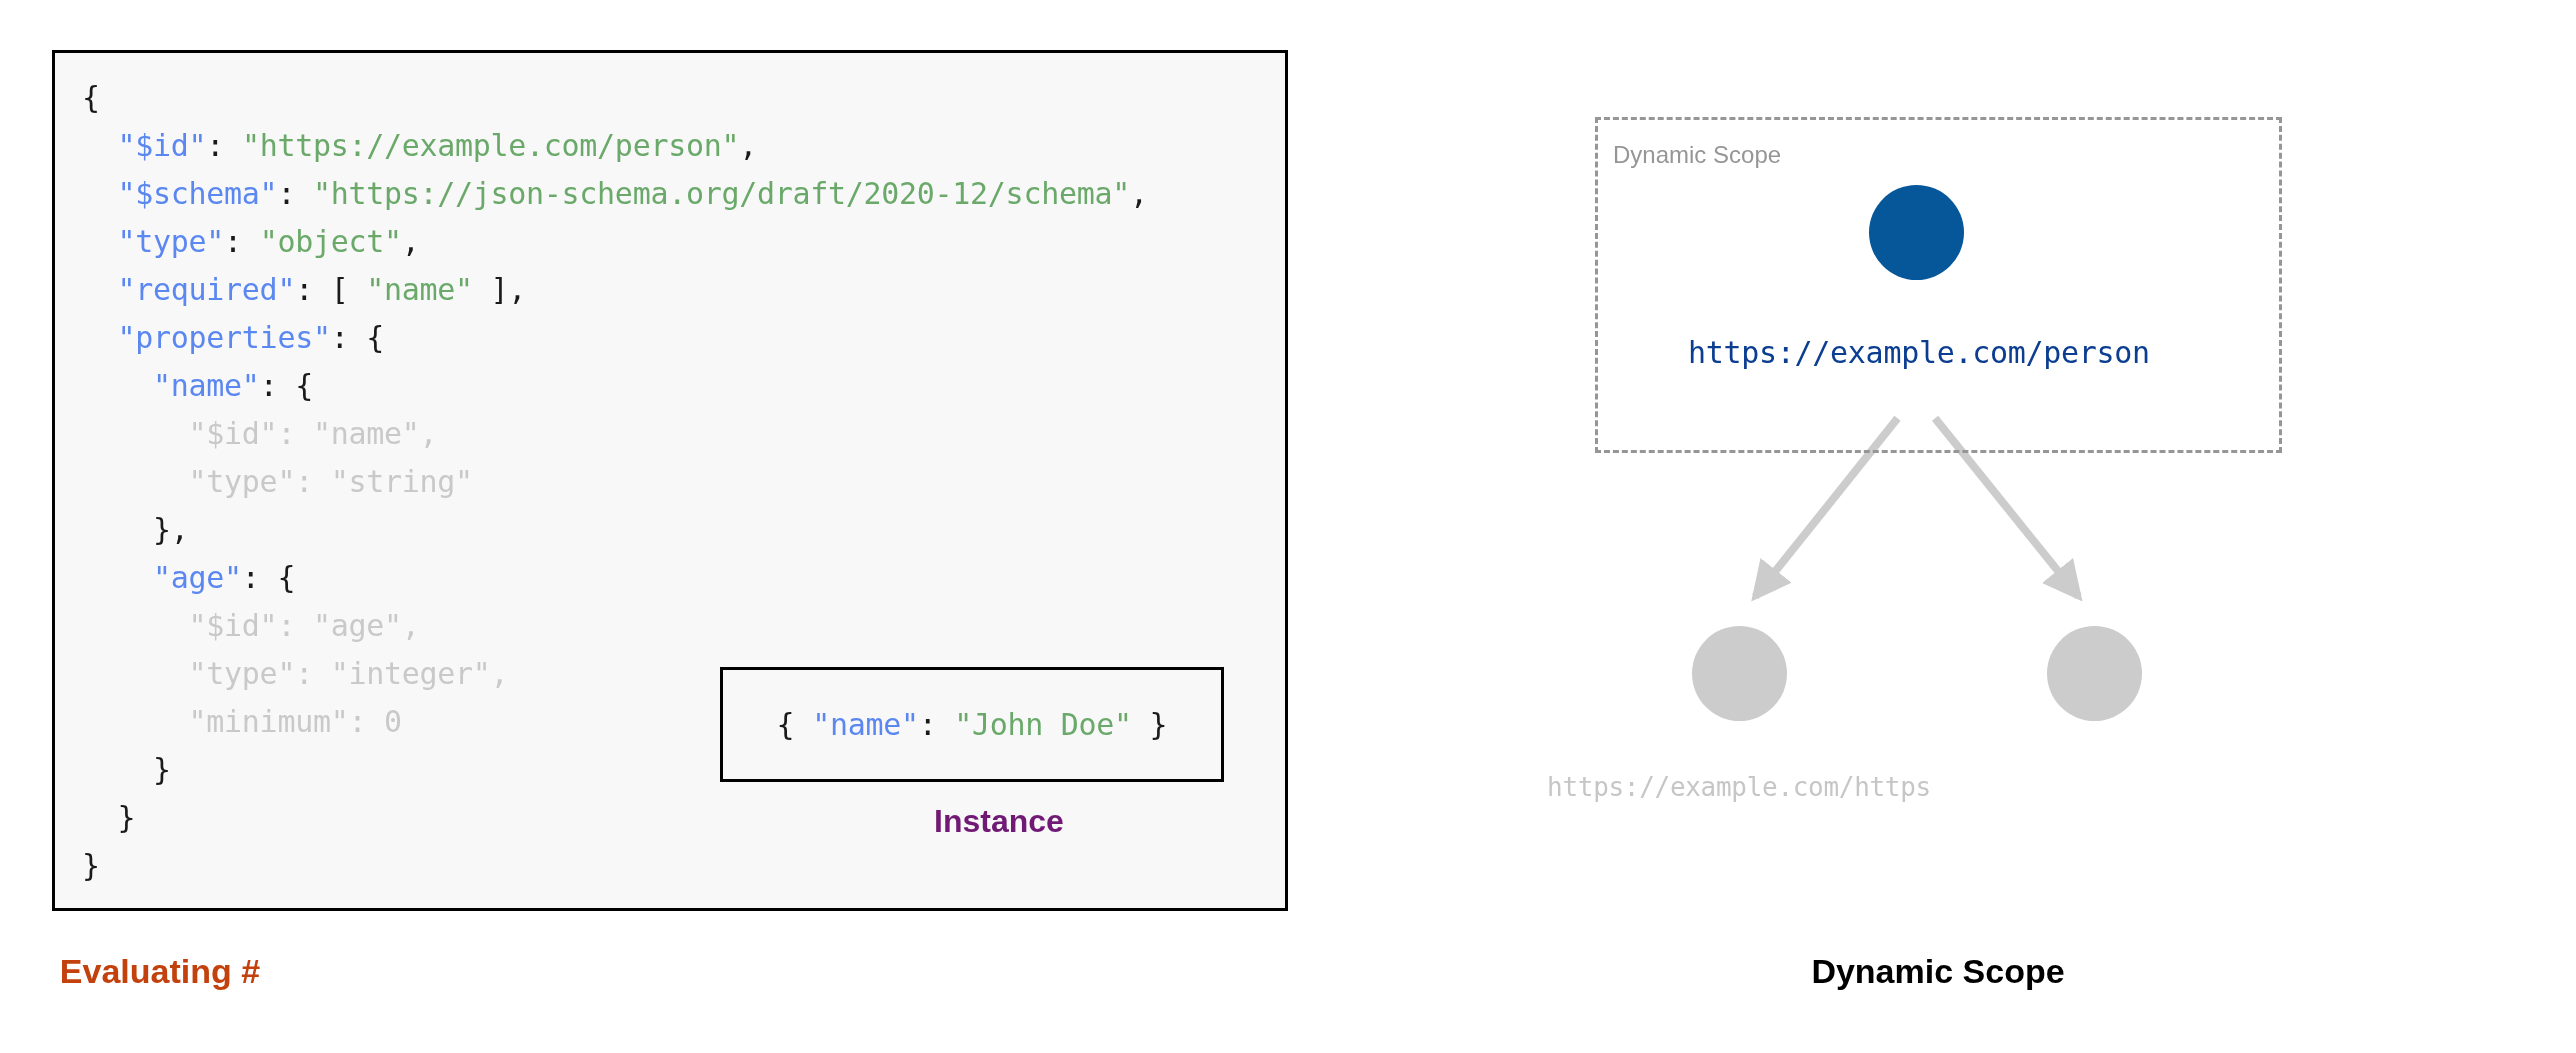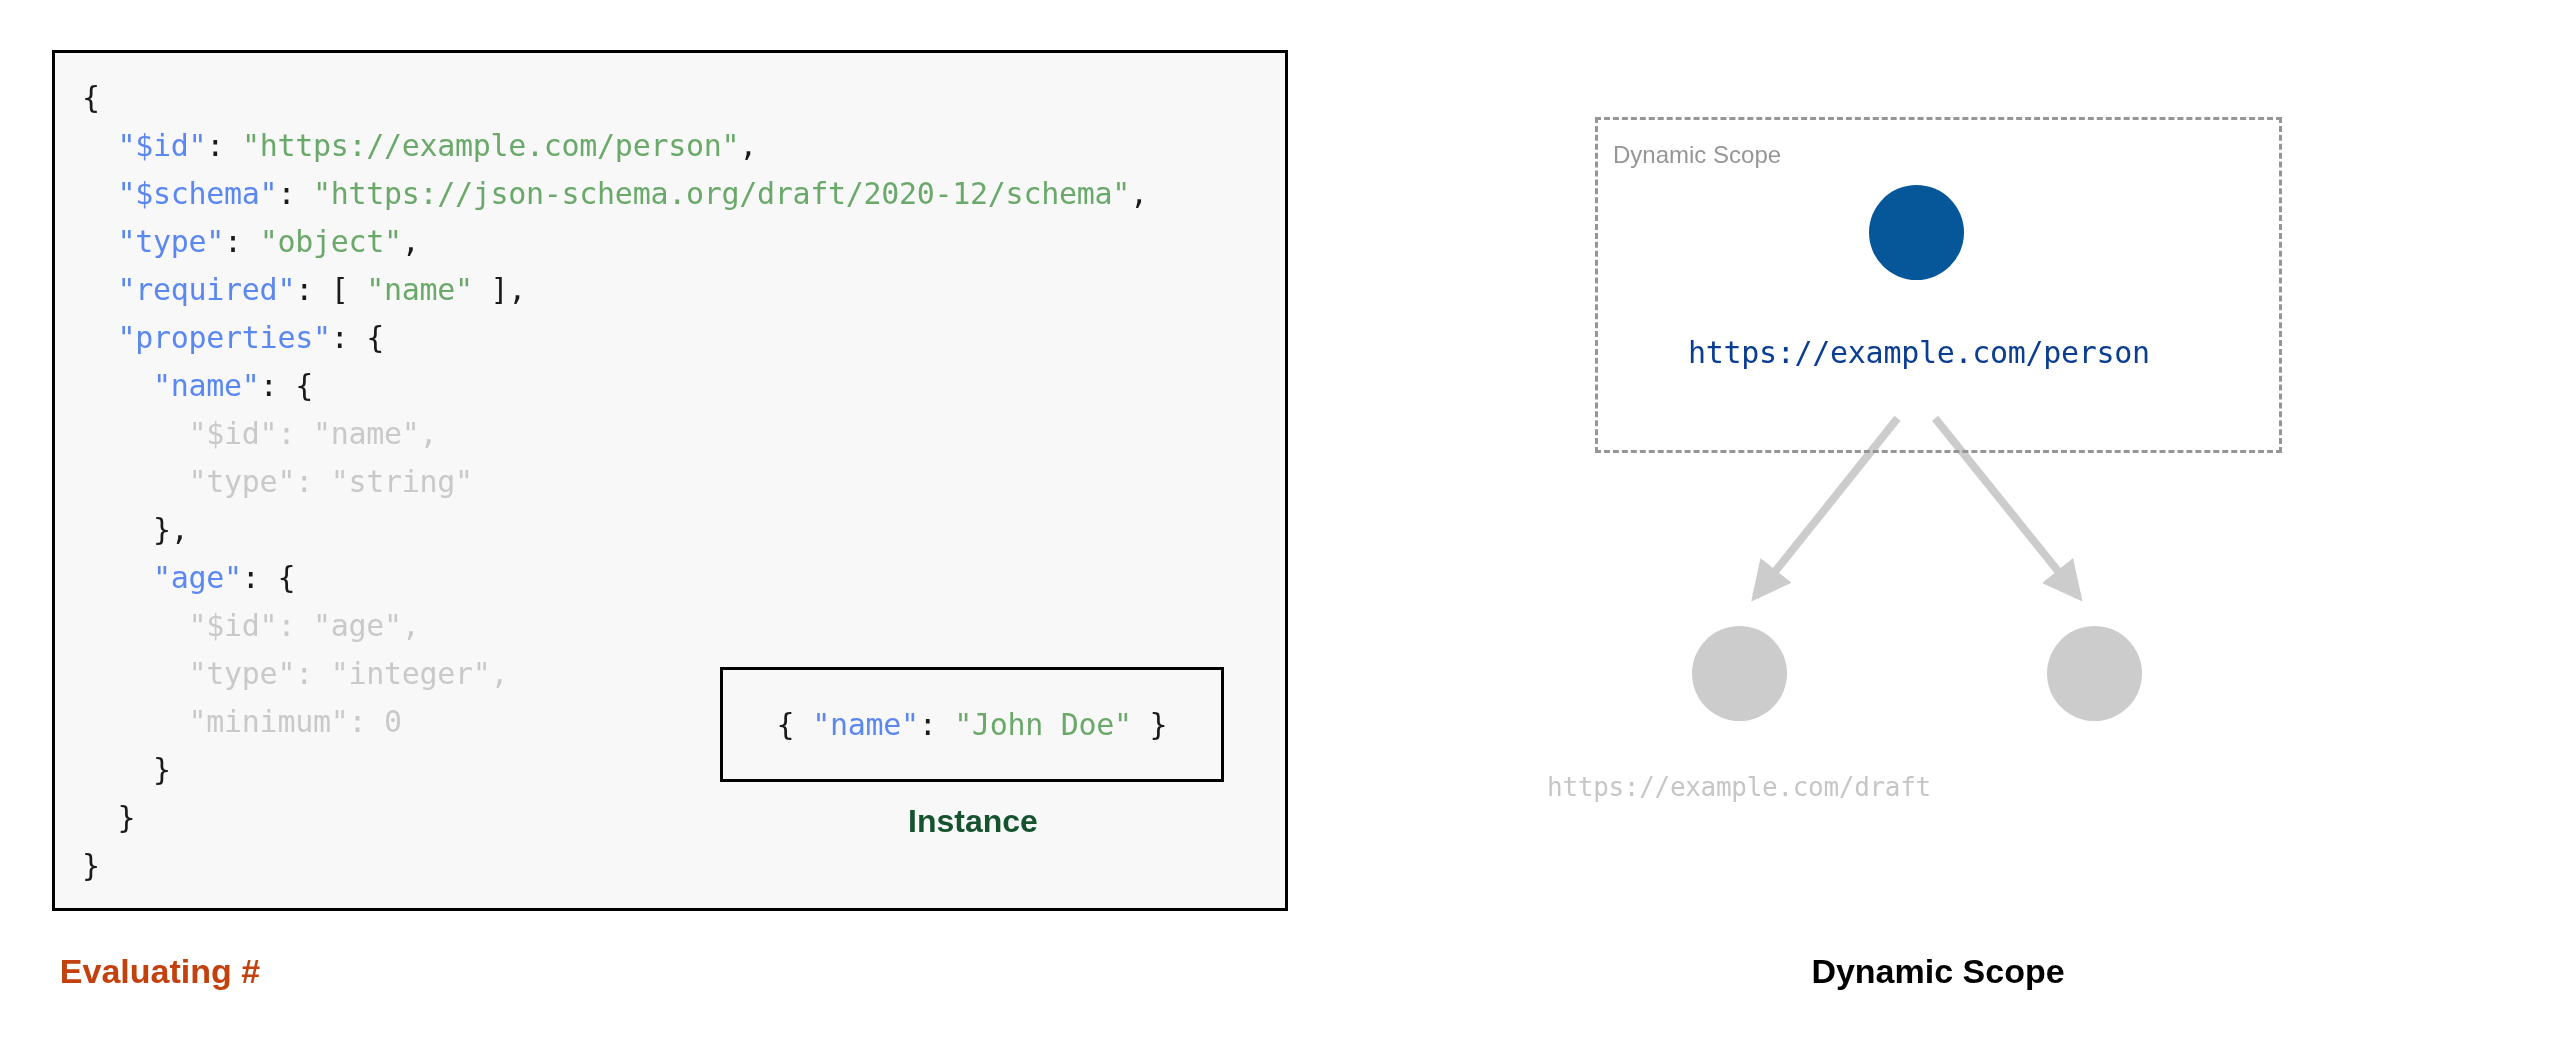--- a/index.html
+++ b/index.html
@@ -69,28 +69,28 @@
     justify-content: center;
   }
   #instance-code {
     font-family: "DejaVu Sans Mono", "Liberation Mono", monospace;
     font-size: 30px;
     white-space: pre;
     letter-spacing: -0.3px;
   }
   #instance-caption {
     position: absolute;
-    left: 666px;
+    left: 692px;
     top: 750px;
     width: 504px;
     text-align: center;
     font-family: "Liberation Sans", sans-serif;
     font-size: 32px;
     font-weight: bold;
-    color: #14532d;
+    color: #701a75;
   }
 
   #left-caption {
     position: absolute;
     left: 52px;
     top: 952px;
     width: 216px;
     text-align: center;
     font-family: "Liberation Sans", sans-serif;
     font-size: 34px;
@@ -227,19 +227,19 @@
     <line x1="1128" y1="735" x2="1380" y2="1048" stroke="#cccccc" stroke-width="14" marker-end="url(#arrowhead)"></line>
   </svg>
 
   <div id="dynamic-scope-box"></div>
   <div id="dynamic-scope-label">Dynamic Scope</div>
 
   <div id="root-node" class="node-circle"></div>
   <div id="root-label">https://example.com/person</div>
 
   <div id="name-node" class="node-circle"></div>
-  <div id="name-label" class="child-label">https://example.com/draft</div>
+  <div id="name-label" class="child-label">https://example.com/https</div>
 
   <div id="age-node" class="node-circle"></div>
 
   <div id="right-caption">Dynamic Scope</div>
 </div>
 
 
 </body></html>

